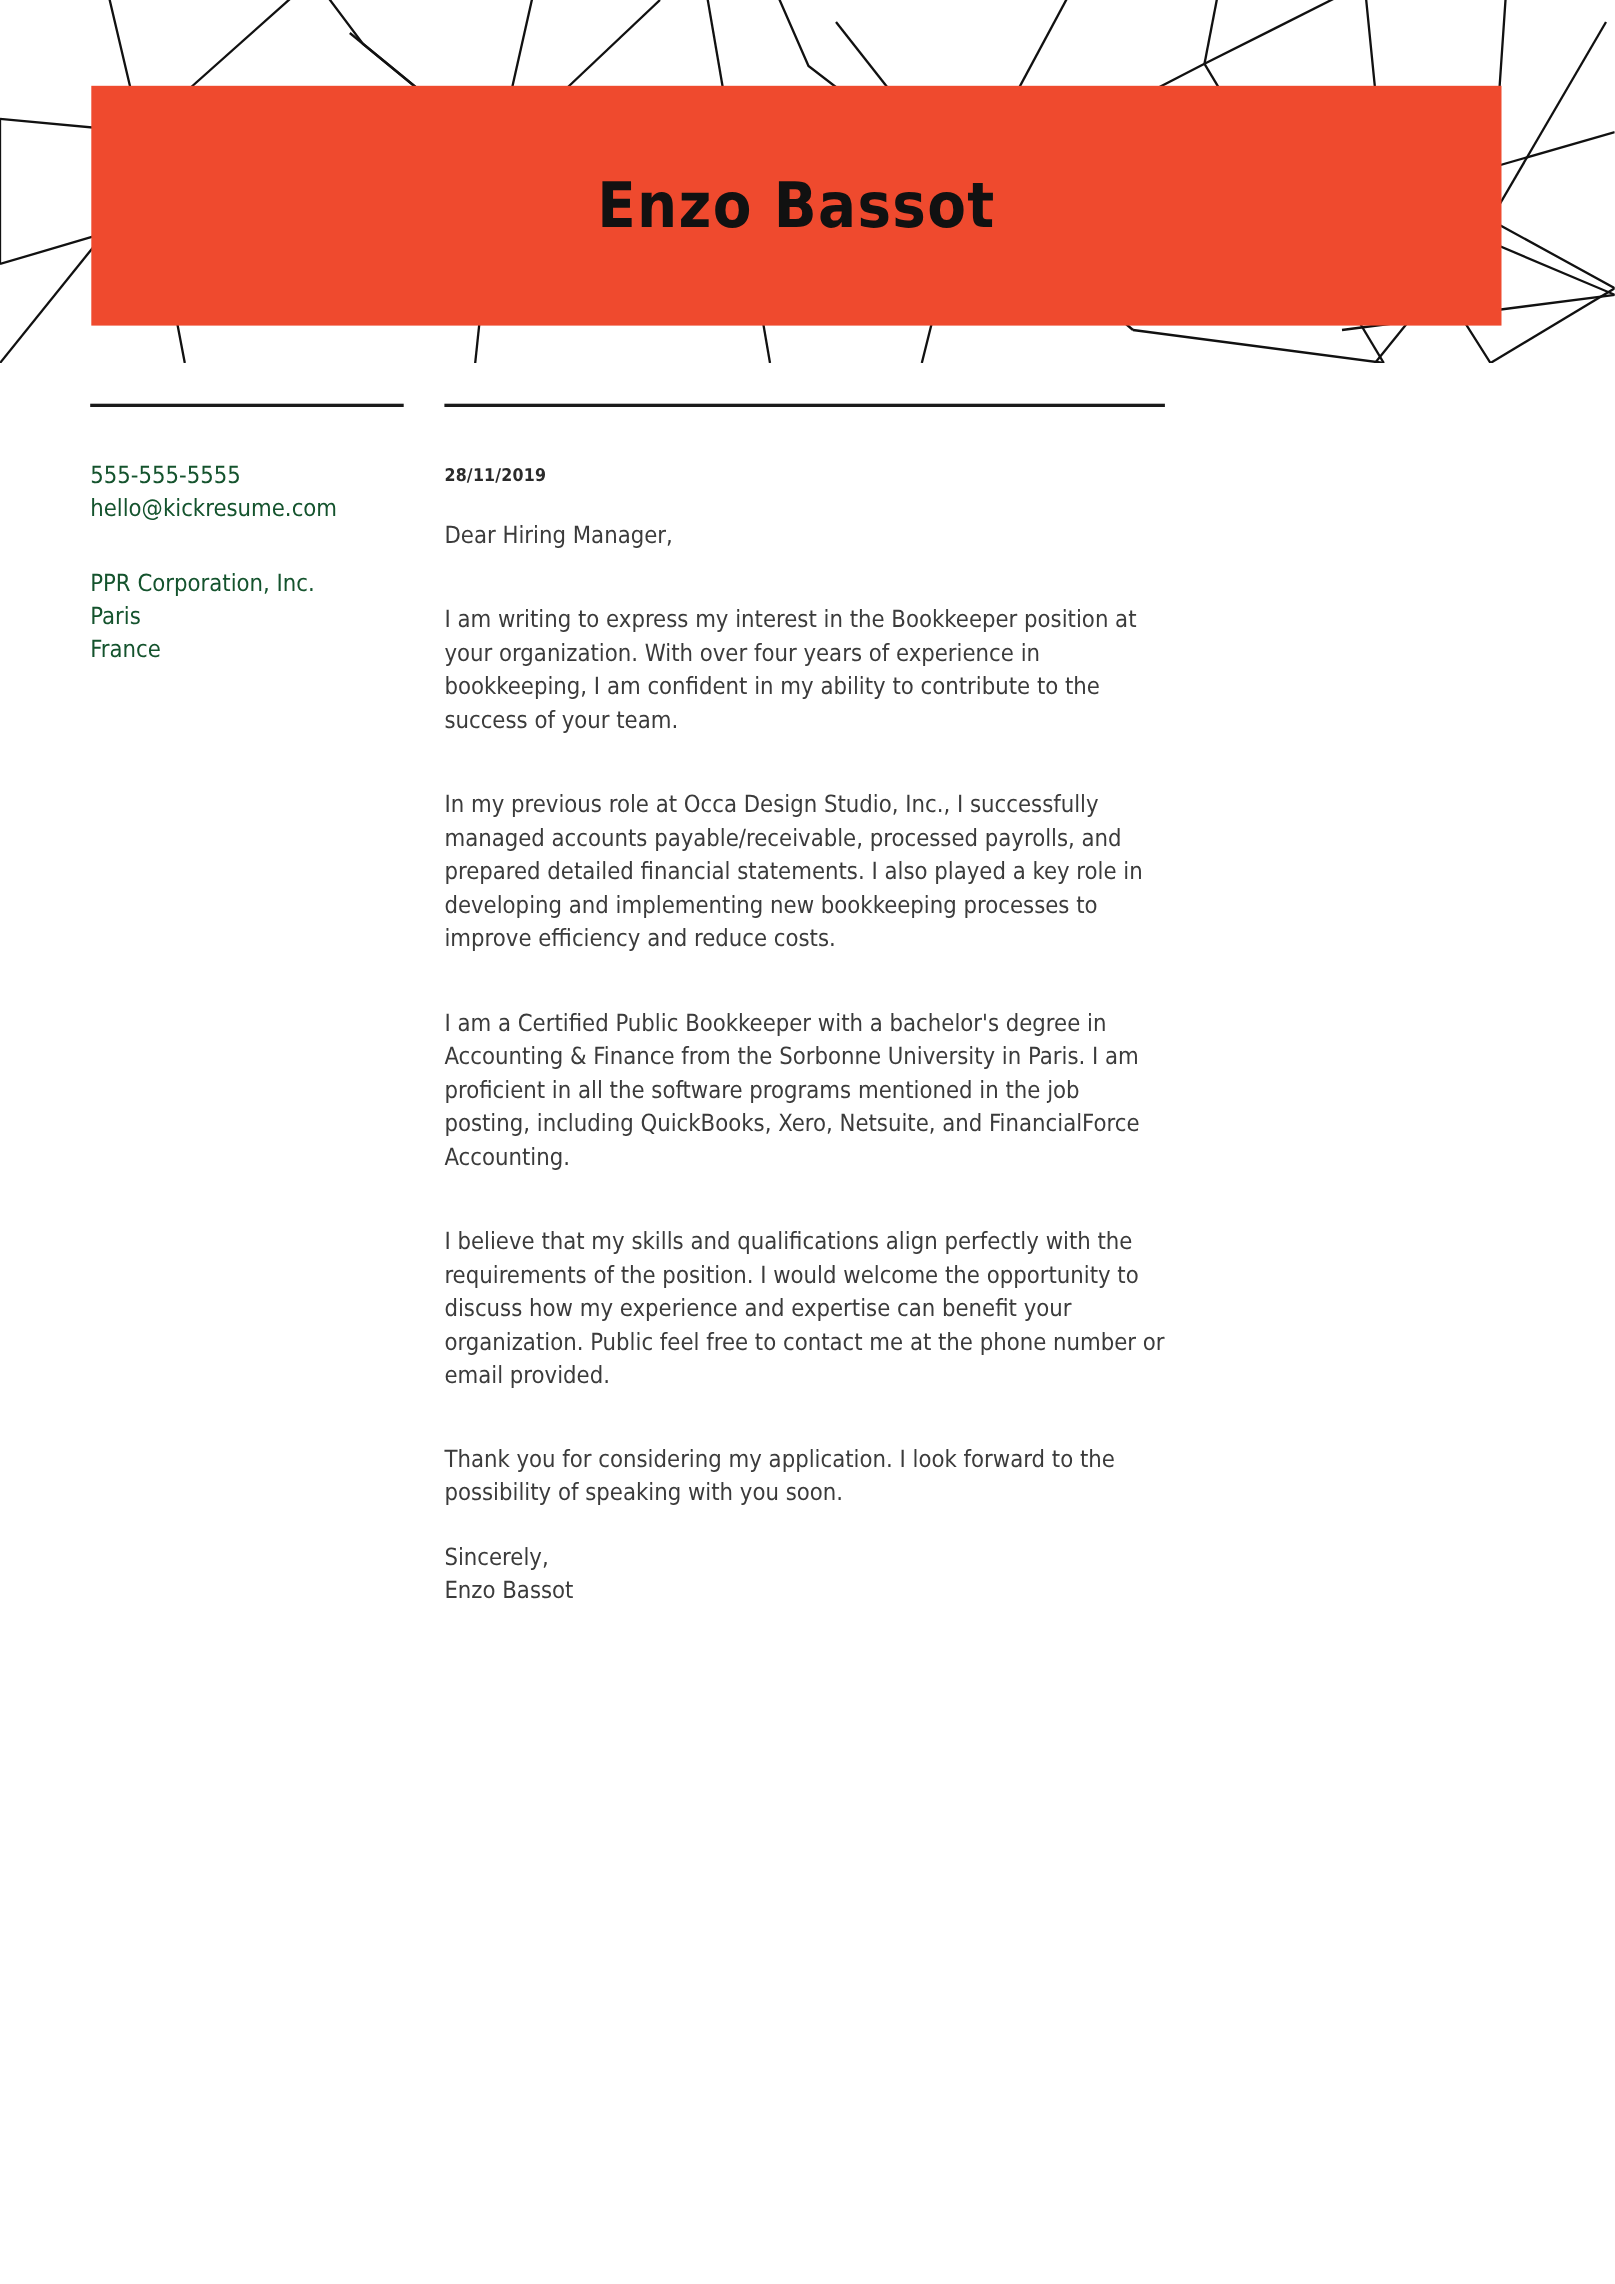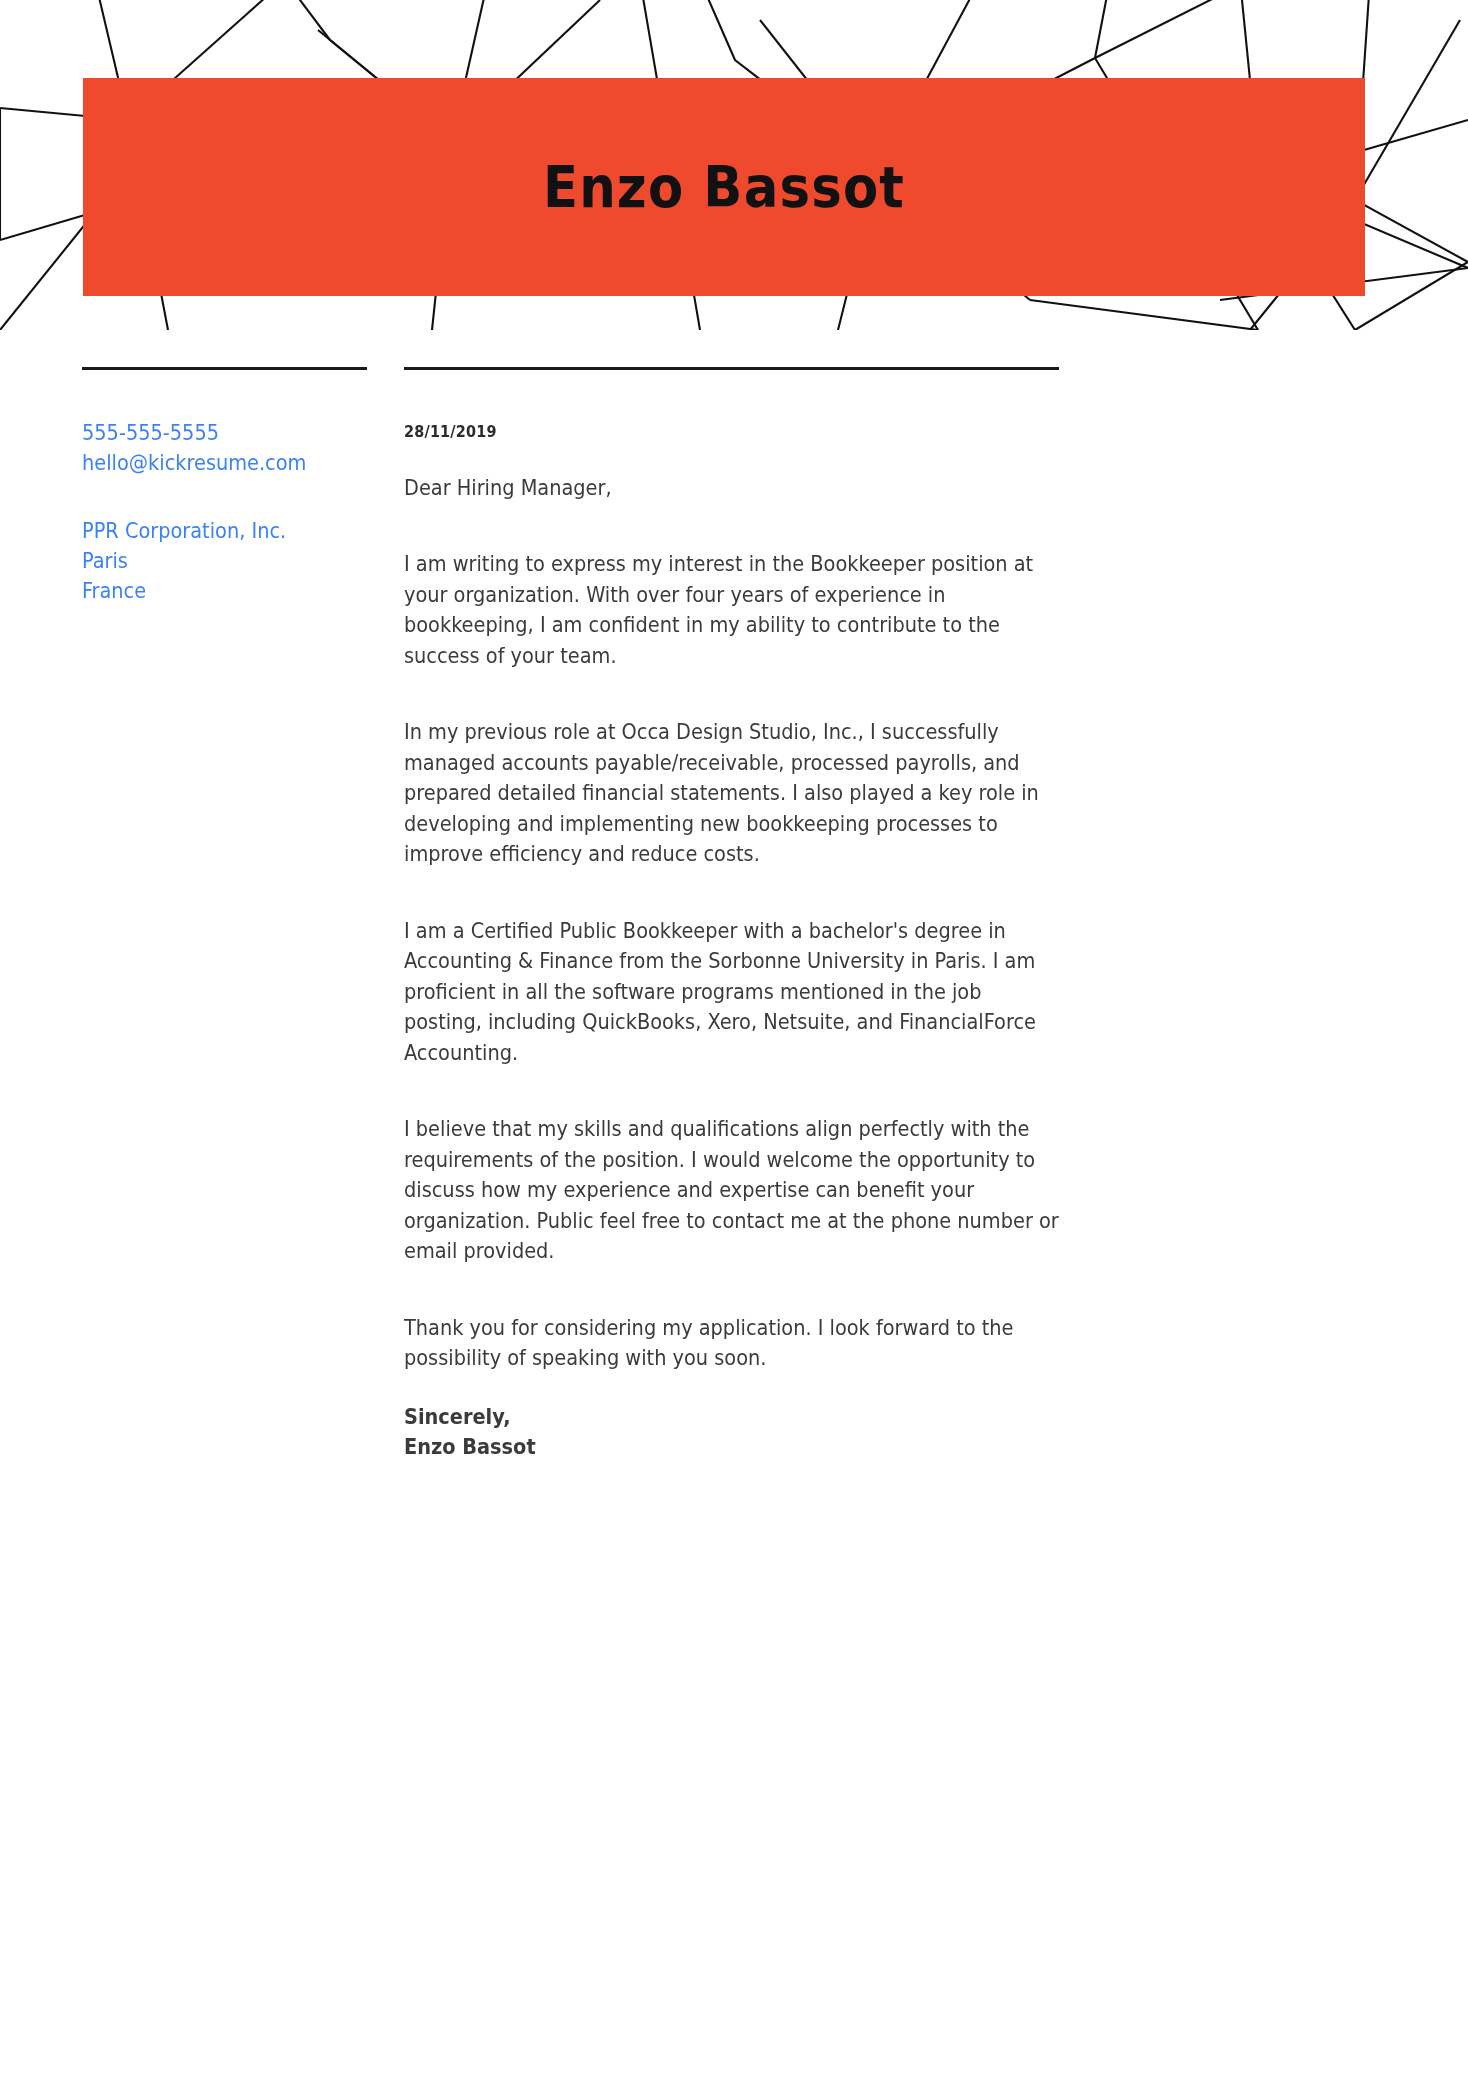--- a/index.html
+++ b/index.html
@@ -76,21 +76,21 @@
   .sidebar {
     position: absolute;
     left: 82px;
     top: 418px;
     width: 300px;
   }
   .sidebar-block { margin-bottom: 38px; }
   .sidebar-line {
     font-size: 21.5px;
     line-height: 30px;
-    color: #3b82f6;
+    color: #14532d;
     white-space: nowrap;
   }
 
   
   .letter {
     position: absolute;
     left: 404px;
     top: 418px;
     width: 660px;
   }
@@ -119,21 +119,21 @@
     line-height: 30.5px;
     margin-top: 46px;
     text-align: left;
   }
   .letter-closing {
     font-size: 21.5px;
     color: #3b3b3b;
     line-height: 30px;
     margin-top: 28px;
   }
-  .letter-closing div { white-space: nowrap; font-weight: bold; }
+  .letter-closing div { white-space: nowrap; }
 </style>
 </head>
 <body>
 
 <div class="page">
 
   <svg class="poly-bg" viewBox="0 0 1468 330" preserveAspectRatio="none">
     <g fill="none" stroke="#111111" stroke-width="2.1">
       <path d="M95 -20 L128 120 L168 330"></path>
       <path d="M285 -20 L330 40 L452 140"></path>

